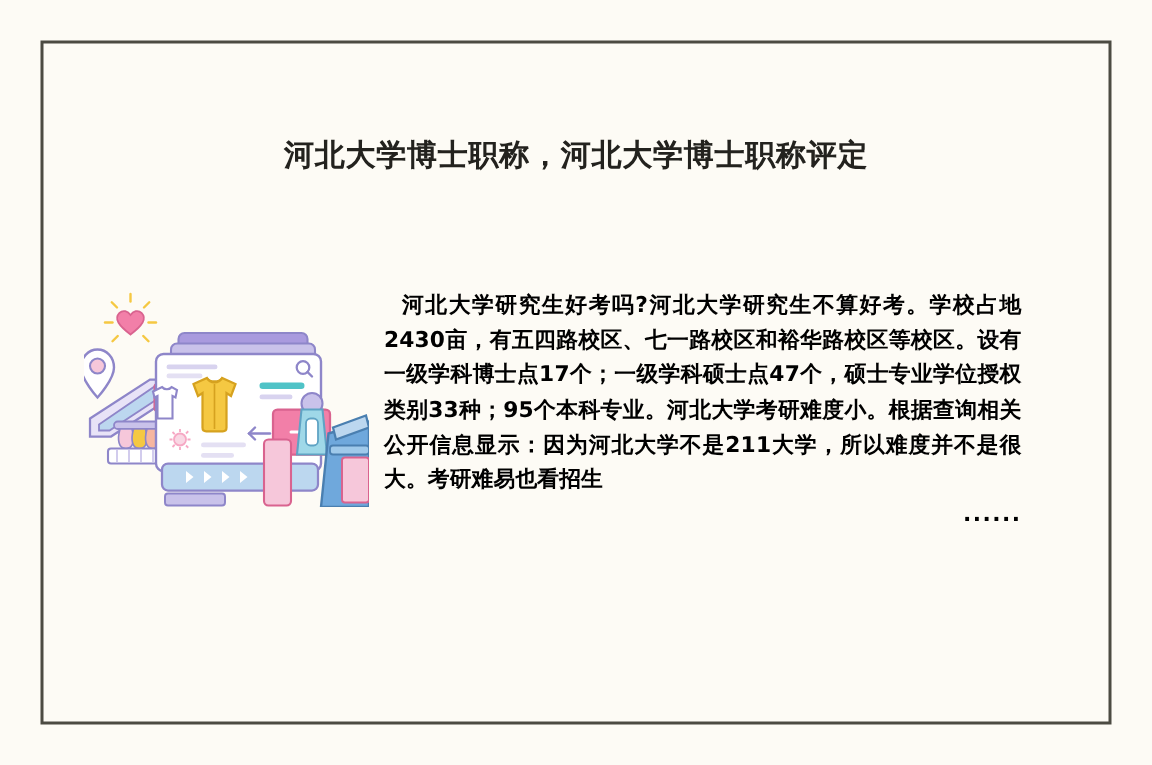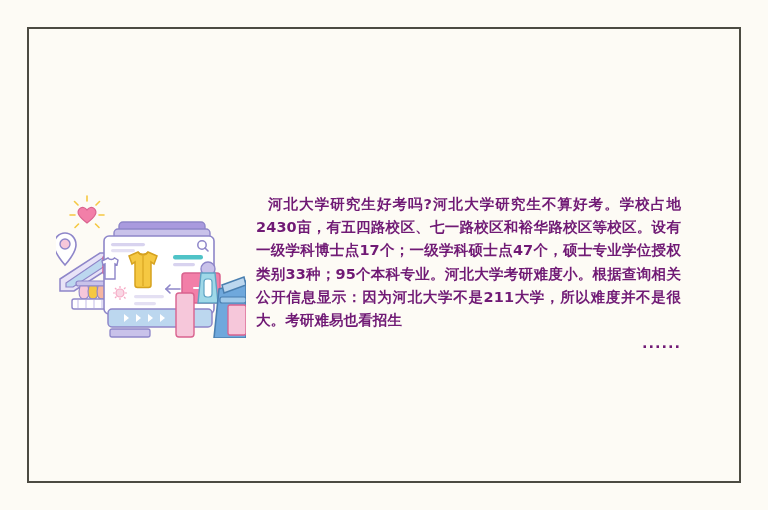--- a/index.html
+++ b/index.html
@@ -65,21 +65,21 @@
   }
   
   #article-body {
     position: absolute;
     left: 208px;
     top: 8px;
     width: 425px;
     font-family: "DejaVu Sans", sans-serif;
     font-size: 14.5px;
     font-weight: bold;
-    color: #701a75;
+    color: #000000;
     line-height: 23.2px;
     text-align: justify;
     text-justify: inter-character;
     letter-spacing: 0.1px;
   }
   #article-body .para {
     margin: 0;
     text-indent: 12px;
   }
   #article-body .ellipsis-line {
@@ -88,20 +88,21 @@
     letter-spacing: 1px;
   }
 </style>
 </head>
 <body>
 
 <div id="page">
 
   <div id="frame-border"></div>
 
+  <h1 id="article-title">河北大学博士职称，河北大学博士职称评定</h1>
 
   <div id="content-row">
 
     <div id="illustration">
       <svg viewBox="0 0 190 145" xmlns="http://www.w3.org/2000/svg">
         <defs>
           <clipPath id="clipAll">
               <rect x="0" y="0" width="190" height="145"></rect>
             </clipPath>
         </defs>

